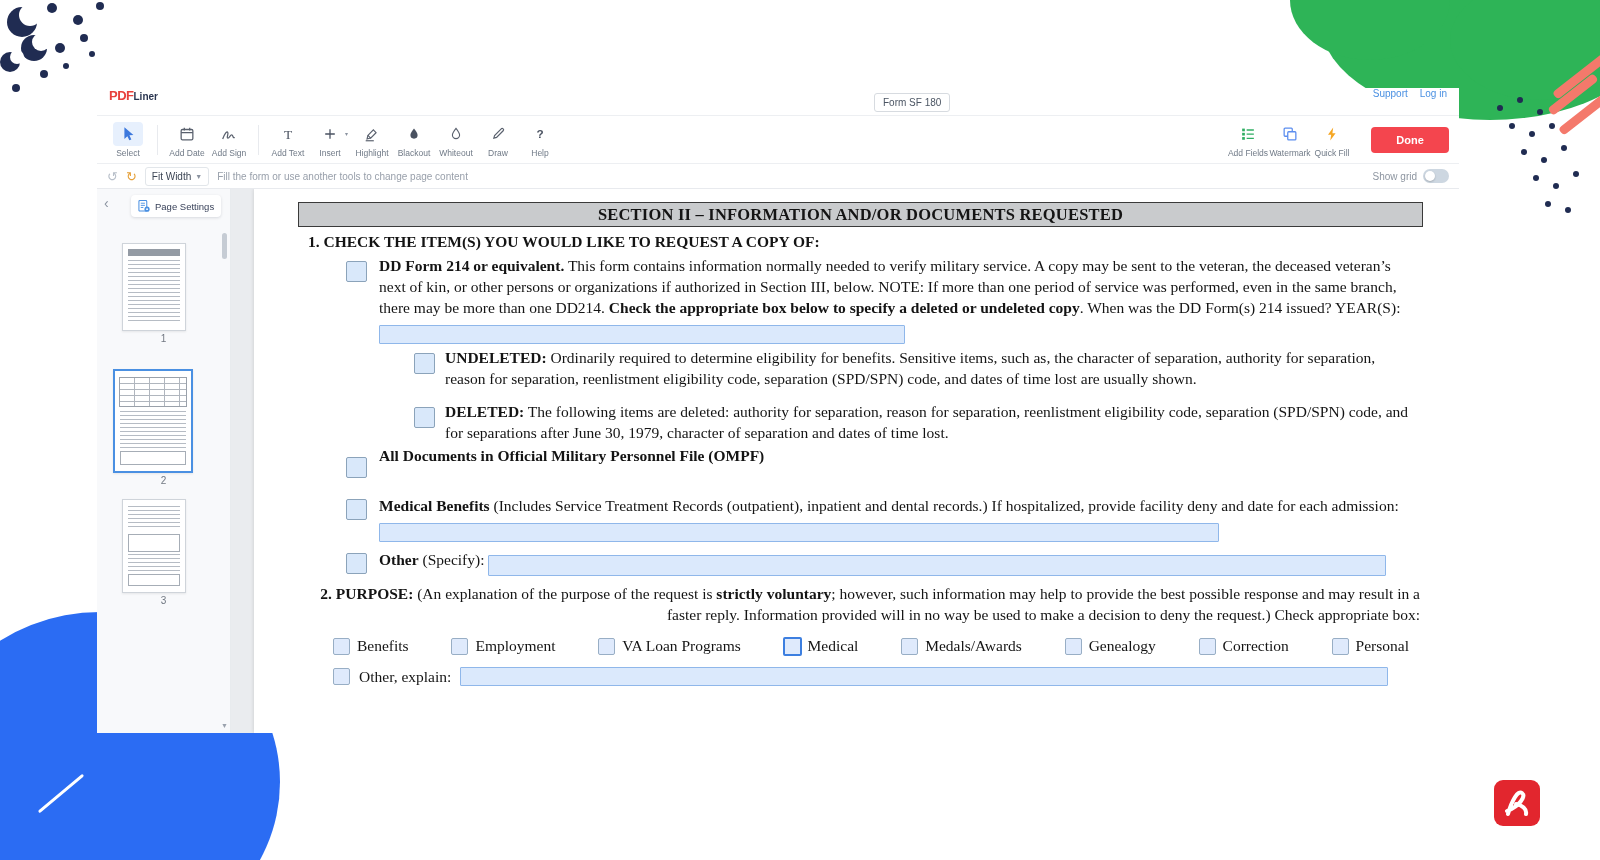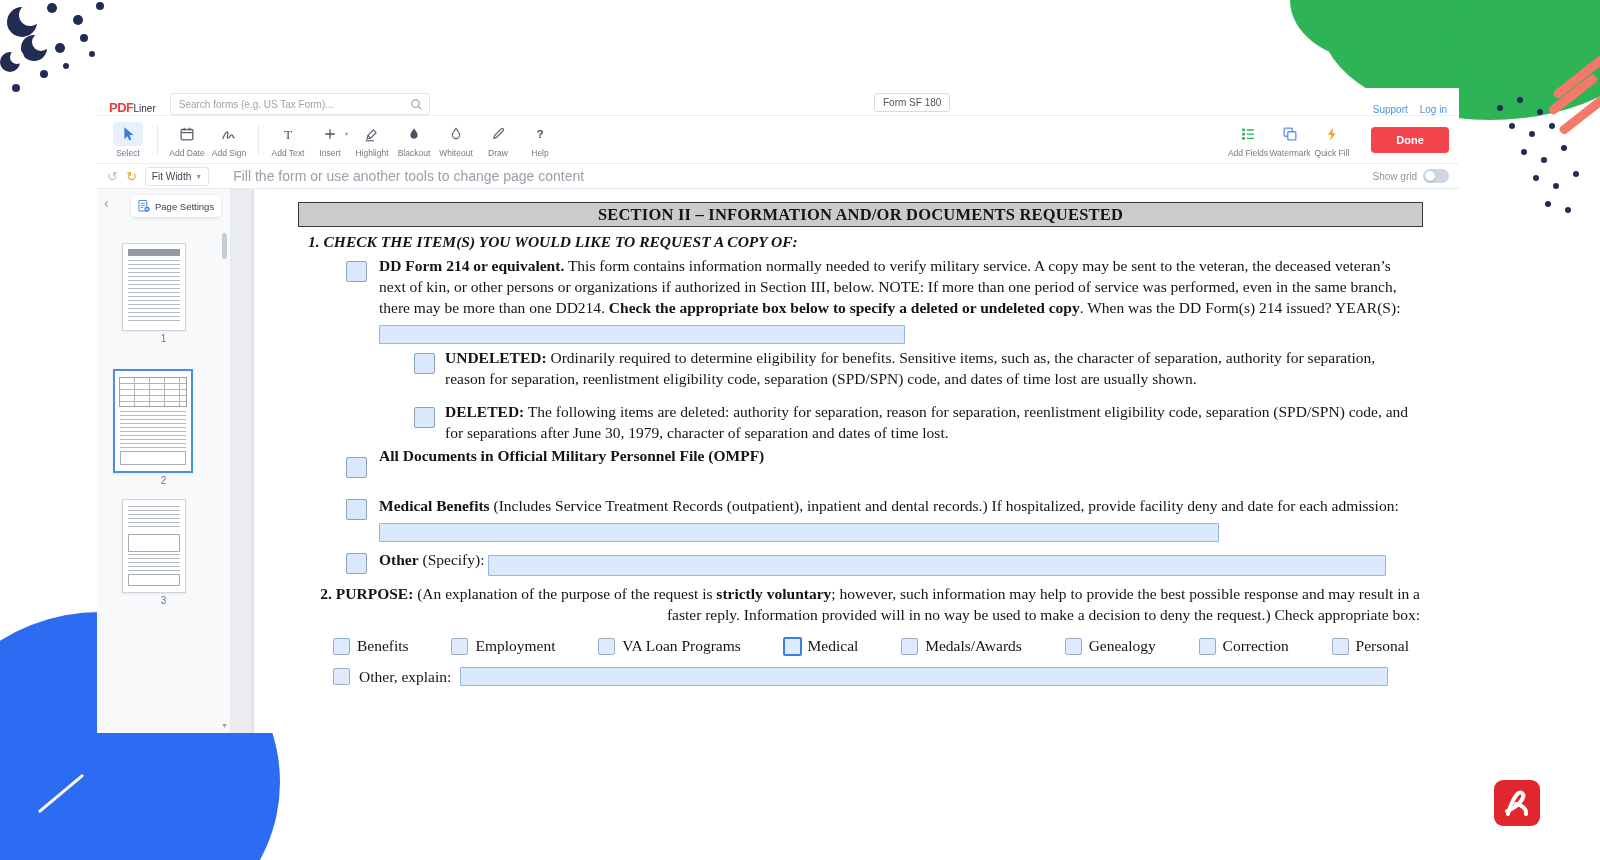--- a/index.html
+++ b/index.html
@@ -11,24 +11,24 @@
   .g-ell{position:absolute;background:#2eb457;border-radius:50%;}
   .coral{position:absolute;background:#f4796b;height:9px;border-radius:4px;transform:rotate(-38deg);}
   .b-blob{position:absolute;left:-80px;top:612px;width:360px;height:340px;border-radius:50%;background:#2b6cf3;}
   .slash{position:absolute;left:32px;top:792px;width:58px;height:3px;background:#fff;border-radius:2px;transform:rotate(-40deg);}
   .pdf-badge{position:absolute;left:1494px;top:780px;width:46px;height:46px;background:#e2262e;border-radius:9px;}
 
   
   .app{position:absolute;left:97px;top:88px;width:1362px;height:642px;background:#fff;z-index:5;}
 
   
-  .app-header{height:27px;border-bottom:1px solid #edeff2;display:flex;align-items:flex-end;padding:0 12px;position:relative;}
+  .app-header{height:27px;border-bottom:1px solid #edeff2;display:flex;align-items:flex-start;padding:0 12px;position:relative;}
   .logo{display:flex;align-items:baseline;cursor:pointer;}
   .logo .pdf{color:#e8403c;font-weight:800;font-size:13px;letter-spacing:-0.5px;}
-  .logo .liner{color:#2a3550;font-weight:400;font-size:10px;}
+  .logo .liner{color:#2a3550;font-weight:700;font-size:10px;}
   .search{margin-left:14px;width:258px;height:20px;border:1px solid #e2e6ea;border-radius:3px;position:relative;display:flex;align-items:center;}
   .search input{border:none;outline:none;width:100%;height:100%;font-size:10px;color:#6b7280;padding:0 24px 0 8px;background:transparent;font-family:"Liberation Sans",sans-serif;}
   .search input::placeholder{color:#9aa3ad;}
   .search .mag{position:absolute;right:6px;top:3px;}
   .form-badge{position:absolute;left:777px;top:5px;height:17px;border:1px solid #d7dbe0;border-radius:3px;font-size:10px;color:#4b5563;padding:0 8px;display:flex;align-items:center;background:#fff;}
   .header-links{margin-left:auto;display:flex;gap:12px;font-size:10px;color:#4a90e2;}
   .header-links span{cursor:pointer;}
 
   
   .toolbar{height:47px;border-bottom:1px solid #edeff2;display:flex;align-items:center;padding:0 10px;}
@@ -41,21 +41,21 @@
   .toolbar-right{margin-left:auto;display:flex;align-items:center;}
   .done-btn{width:78px;height:26px;background:#f4454e;color:#fff;font-size:11px;font-weight:700;border-radius:4px;display:flex;align-items:center;justify-content:center;margin-left:18px;cursor:pointer;}
 
   
   .subbar{height:24px;border-bottom:1px solid #e8eaee;display:flex;align-items:center;padding:0 10px;gap:8px;}
   .histbtn{font-size:13px;line-height:1;cursor:pointer;}
   .undo{color:#b9c0ca;}
   .redo{color:#e6a23c;}
   .zoom-select{border:1px solid #e2e6ea;border-radius:3px;height:17px;padding:0 6px;font-size:10px;color:#3c4554;display:flex;align-items:center;gap:4px;cursor:pointer;background:#fff;}
   .zoom-select .dd{font-size:7px;color:#8b93a0;}
-  .hint{font-size:14px;color:#99a0ab;margin-left:16px;}
+  .hint{font-size:10px;color:#99a0ab;}
   .grid-ctl{margin-left:auto;display:flex;align-items:center;gap:6px;font-size:10px;color:#8d95a0;}
   .toggle{width:26px;height:14px;border-radius:7px;background:#cdd7e1;position:relative;cursor:pointer;}
   .knob{position:absolute;left:2px;top:2px;width:10px;height:10px;border-radius:50%;background:#fff;box-shadow:0 1px 2px rgba(0,0,0,.2);}
 
   
   .app-body{display:flex;height:544px;}
   .sidebar{width:133px;background:#f8f9fb;border-right:1px solid #e8ebee;position:relative;flex:none;}
   .collapse{position:absolute;left:7px;top:6px;color:#8a93a0;font-size:14px;cursor:pointer;}
   .page-settings{position:absolute;left:34px;top:6px;background:#fff;border-radius:4px;box-shadow:0 1px 3px rgba(20,30,50,.14);padding:4px 7px;display:flex;gap:5px;align-items:center;font-size:9.5px;color:#39425a;cursor:pointer;}
   .thumb{position:absolute;background:#fff;border:1px solid #cfd4da;box-shadow:0 1px 2px rgba(0,0,0,.08);cursor:pointer;}
@@ -69,21 +69,21 @@
   .pnum{position:absolute;width:100%;text-align:center;font-size:10px;color:#707781;}
   .sb-thumb{position:absolute;right:3px;top:44px;width:5px;height:26px;border-radius:3px;background:#c6ccd4;cursor:pointer;}
   .sb-down{position:absolute;right:2px;bottom:4px;font-size:7px;color:#9aa2ad;cursor:pointer;}
 
   .doc-area{flex:1;background:#eaecef;position:relative;overflow:hidden;}
   .pdf-page{position:absolute;left:23px;top:0;width:1206px;height:544px;background:#fff;box-shadow:0 0 4px rgba(0,0,0,.15);}
   .pdf-page, .pdf-page *{font-family:"Liberation Serif","DejaVu Serif",serif;color:#141414;}
 
   .sec-bar{position:absolute;left:44px;width:1123px;height:23px;background:#c9cbcd;border:1px solid #3a3a3a;
            display:flex;align-items:center;justify-content:center;font-weight:700;font-size:16.5px;letter-spacing:.2px;}
-  .h1{position:absolute;left:54px;top:44px;font-weight:700;font-size:15.5px;font-style:italic;}
+  .h1{position:absolute;left:54px;top:44px;font-weight:700;font-size:15.5px;}
   .cb{position:absolute;width:19px;height:19px;background:#d9e8fa;border:1px solid #8ba3ba;border-radius:2px;cursor:pointer;}
   .txt{position:absolute;font-size:15.5px;line-height:21px;}
   .doc-field{display:inline-block;background:#dbe9fc;border:1px solid #8fb7ea;border-radius:1px;height:17px;vertical-align:-4px;outline:none;padding:0 4px;cursor:text;}
   .p-row{position:absolute;left:79px;top:448px;width:1076px;display:flex;justify-content:space-between;align-items:center;font-size:15.5px;}
   .p-item{display:flex;align-items:center;gap:7px;}
   .p-cb{width:15px;height:15px;background:#dfeafc;border:1px solid #98aec5;border-radius:2px;flex:none;cursor:pointer;}
   .p-cb.focused{border:2px solid #3d7fe0;margin:-1px;}
   .oe-row{position:absolute;left:79px;top:478px;display:flex;align-items:center;gap:9px;font-size:15.5px;width:1076px;}
 </style>
 </head>
@@ -152,29 +152,20 @@
   </svg>
 </div>
 
 <div class="app">
 
   <div class="app-header">
     <div class="logo">
       <span class="pdf">PDF</span>
         <span class="liner">Liner</span>
     </div>
-    <div class="search">
-      <input placeholder="Search forms (e.g. US Tax Form)..." style="">
-      <span class="mag">
-        <svg width="13" height="13" viewBox="0 0 14 14">
-            <circle cx="6" cy="6" r="4" fill="none" stroke="#9aa3ad" stroke-width="1.3"></circle>
-            <path d="M9 9l3.2 3.2" stroke="#9aa3ad" stroke-width="1.3"></path>
-          </svg>
-      </span>
-    </div>
     <div class="form-badge">Form SF 180</div>
     <div class="header-links">
       <span>Support</span>
       <span>Log in</span>
     </div>
   </div>
 
   <div class="toolbar">
     <div class="tool active">
       <span class="ticon">

